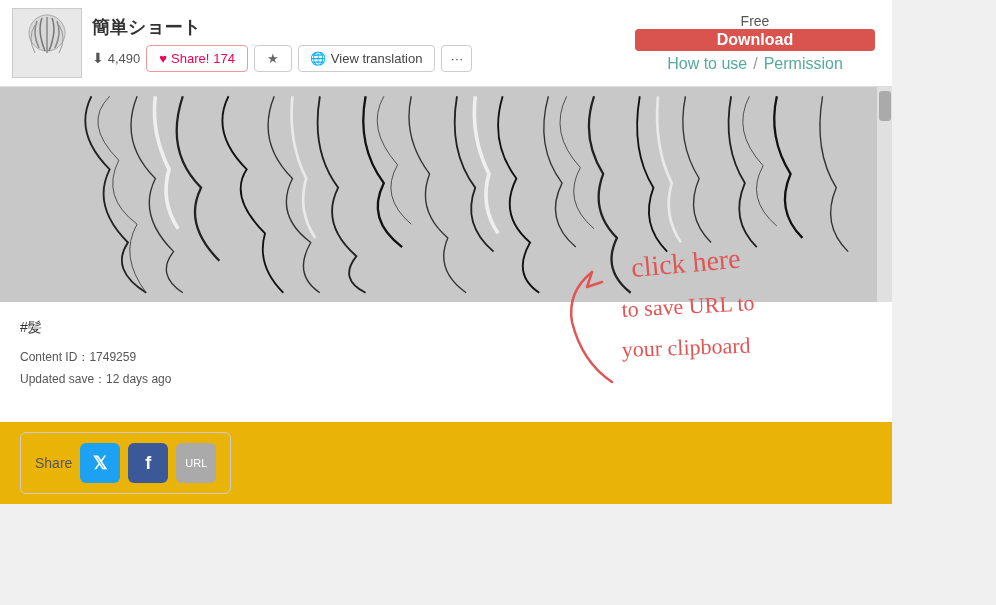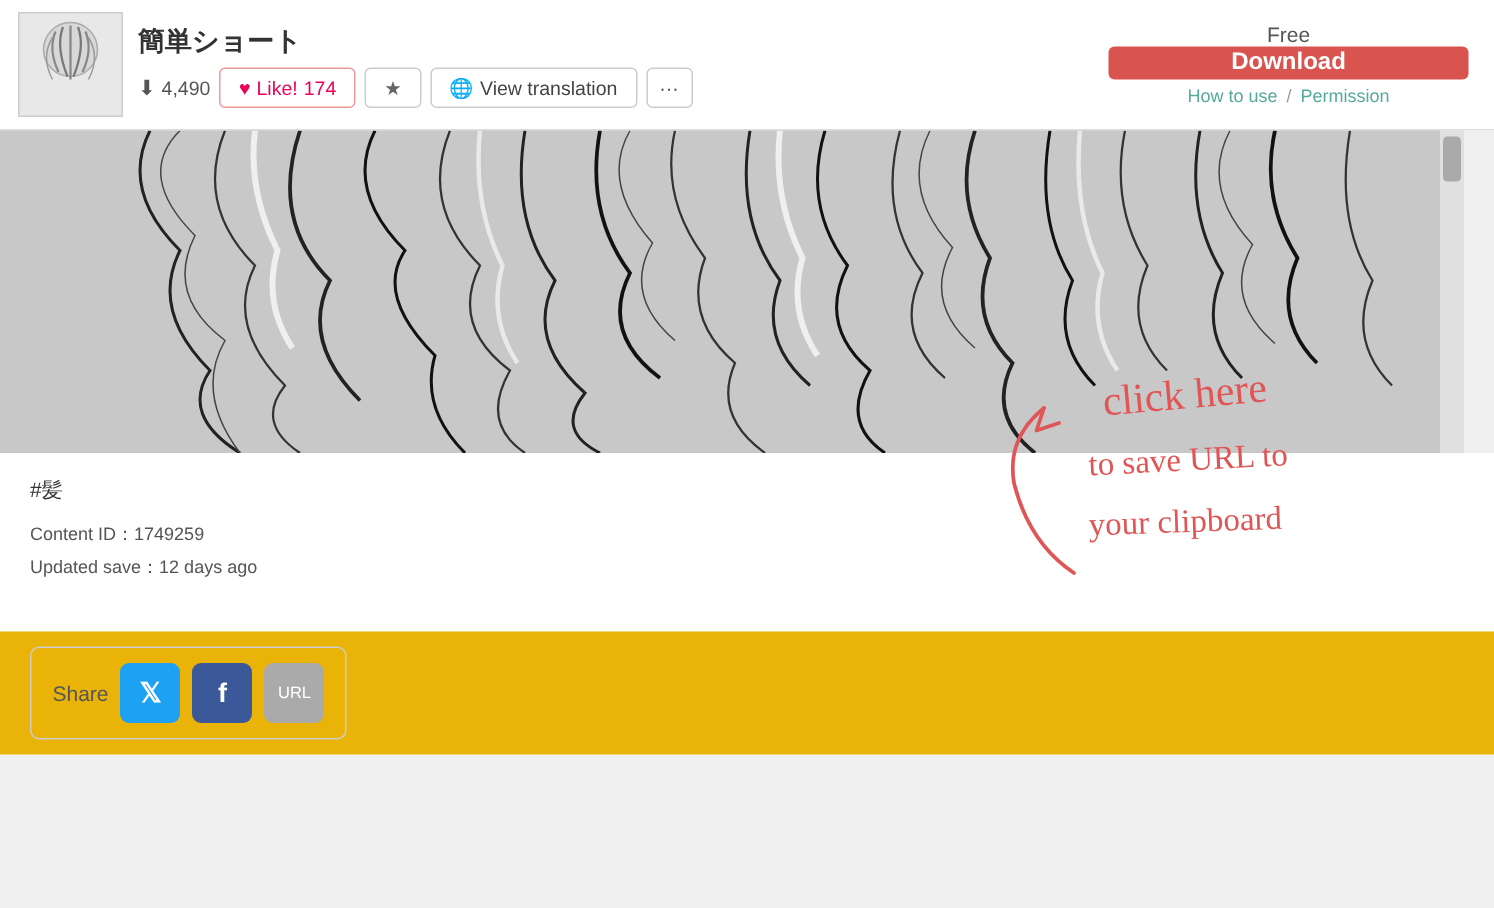--- a/index.html
+++ b/index.html
@@ -97,21 +97,21 @@
       padding: 2px 0;
       width: 240px;
       font-size: 16px;
       font-weight: bold;
       cursor: pointer;
       text-align: center;
     }
     .links-row {
       display: flex;
       gap: 6px;
-      font-size: 12px;
+      font-size: 16px;
       margin-top: 4px;
     }
     .links-row a { color: #5a9; text-decoration: none; }
     .sep { color: #999; }
     .brush-image {
       width: 960px;
       height: 215px;
       background: #c8c8c8;
       display: flex;
       align-items: center;
@@ -182,21 +182,21 @@
       justify-content: center;
       font-size: 20px;
       font-weight: bold;
     }
     .twitter-btn { background: #1da1f2; color: #fff; }
     .facebook-btn { background: #3b5998; color: #fff; }
     .url-btn { background: #aaa; color: #fff; font-size: 12px; font-weight: bold; }
 
     
     .page-wrapper {
-      width: 996px;
+      width: 892px;
       background: #f0f0f0;
     }
 
     
     .brush-svg {
       width: 100%;
       height: 100%;
     }
   </style>
 </head>
@@ -225,21 +225,21 @@
       <div class="title-text">簡単ショート</div>
       <div class="header-actions">
 
         <div class="download-count">
           <span style="font-size:14px;">⬇</span>
           <span>4,490</span>
         </div>
 
         <button class="btn btn-like">
           <span>♥</span>
-          <span>Like!</span>
+          <span>Share!</span>
           <span>174</span>
         </button>
 
         <button class="btn btn-star">
           <span>★</span>
         </button>
 
         <button class="btn btn-translate">
           <span>🌐</span>
           <span>View translation</span>

